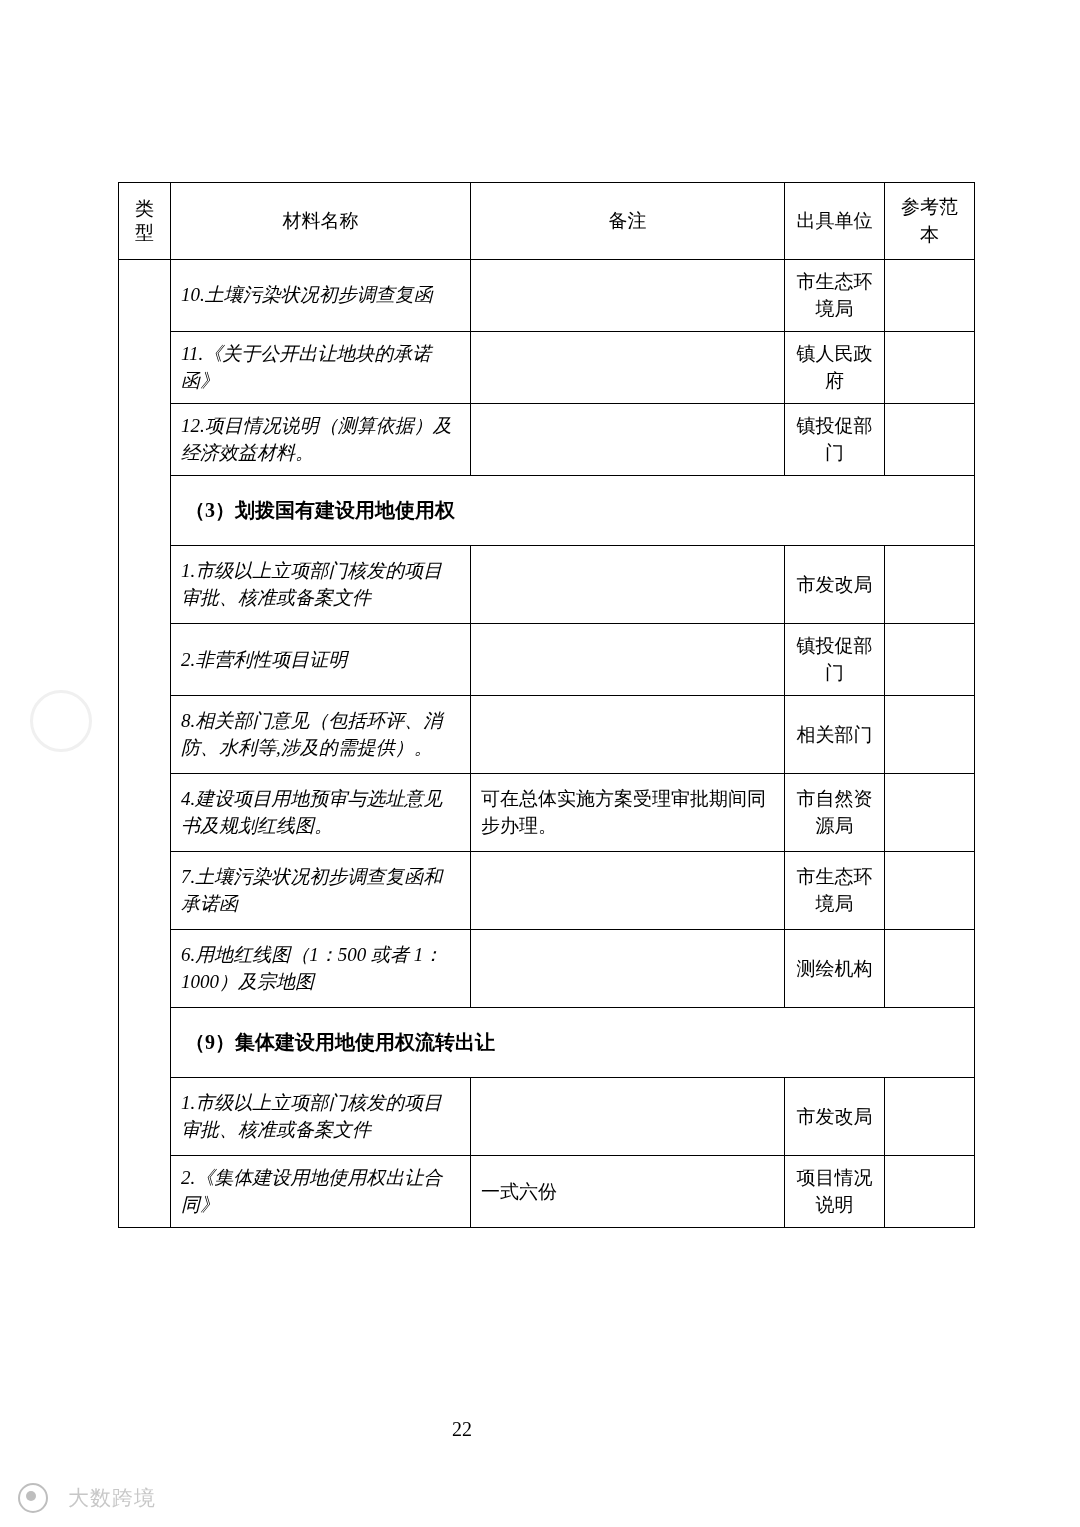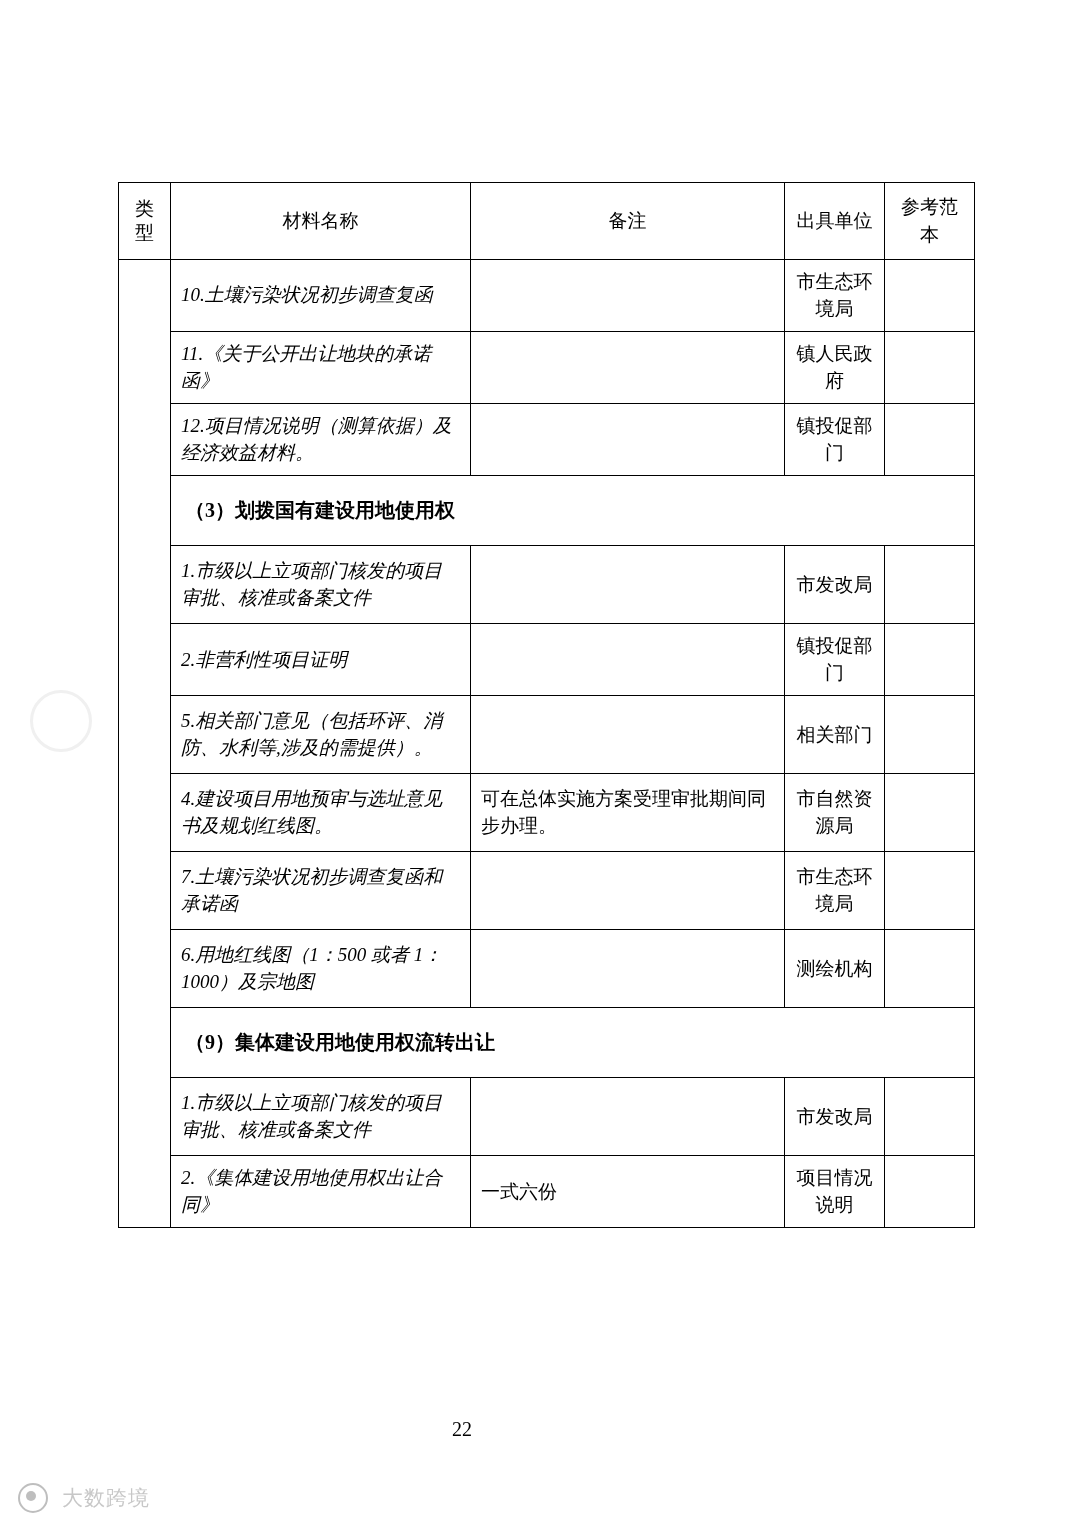--- a/index.html
+++ b/index.html
@@ -84,21 +84,21 @@
     font-size: 20px;
     font-family: "Liberation Serif", serif;
   }
   
   .watermark {
     position: absolute;
     left: 18px;
     bottom: 14px;
     display: flex;
     align-items: center;
-    gap: 14px;
+    gap: 20px;
     opacity: 0.55;
   }
   .watermark .wm-mark {
     width: 26px; height: 26px;
     border-radius: 50%;
     border: 2px solid #8a8a8a;
     position: relative;
     display: inline-block;
   }
   .watermark .wm-mark::after {
@@ -192,21 +192,21 @@
       </tr>
 
       <tr class="rowh-2">
         <td class="name">2.非营利性项目证明</td>
         <td class="note"></td>
         <td class="org">镇投促部门</td>
         <td class="ref"></td>
       </tr>
 
       <tr class="rowh-3">
-        <td class="name">5.相关部门意见（包括环评、消防、水利等,涉及的需提供）。</td>
+        <td class="name">8.相关部门意见（包括环评、消防、水利等,涉及的需提供）。</td>
         <td class="note"></td>
         <td class="org">相关部门</td>
         <td class="ref"></td>
       </tr>
 
       <tr class="rowh-3">
         <td class="name">4.建设项目用地预审与选址意见书及规划红线图。</td>
         <td class="note">可在总体实施方案受理审批期间同步办理。</td>
         <td class="org">市自然资源局</td>
         <td class="ref"></td>

